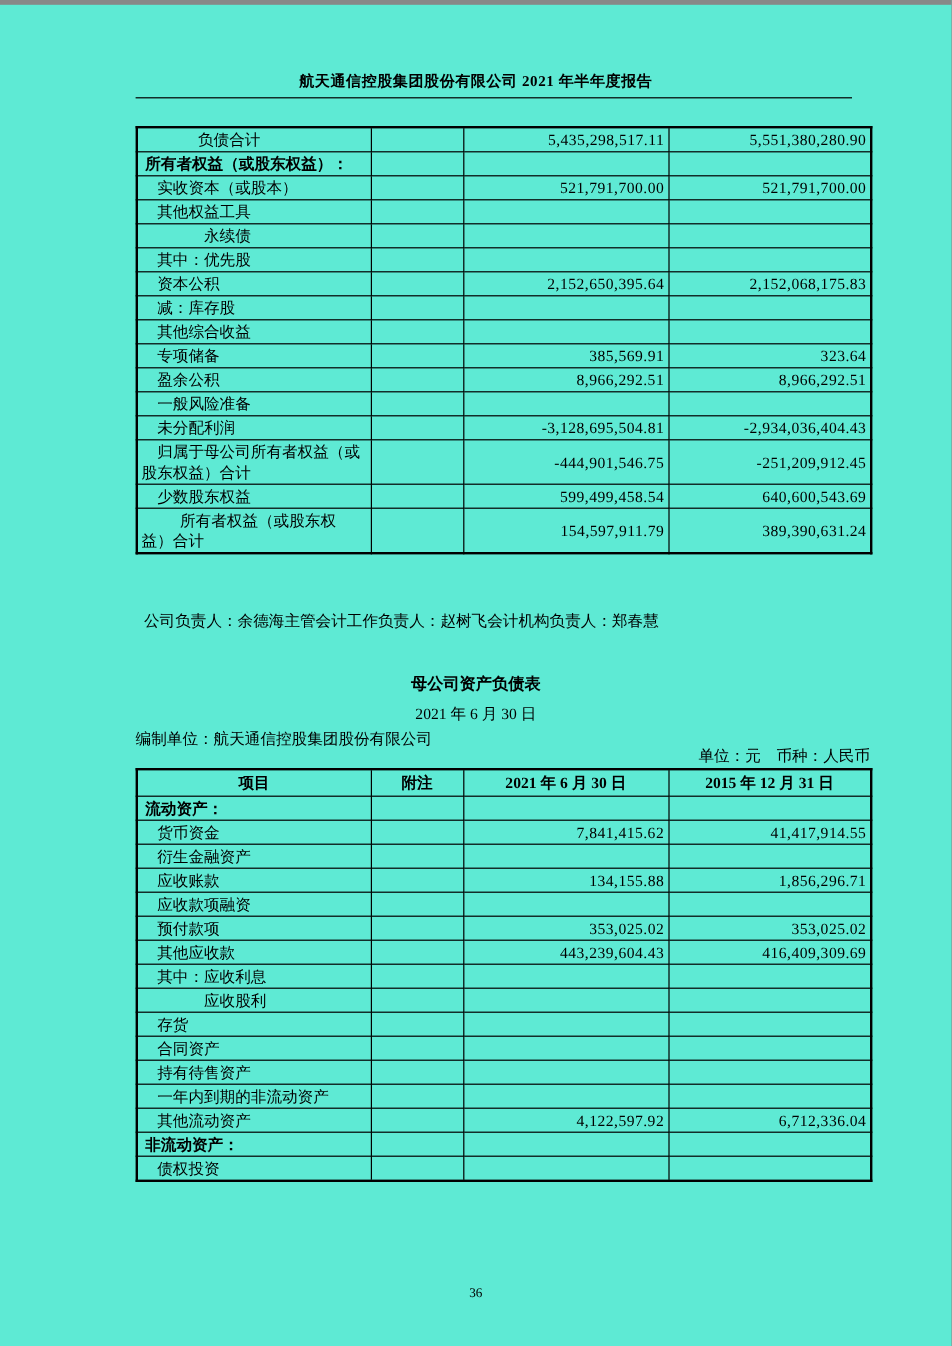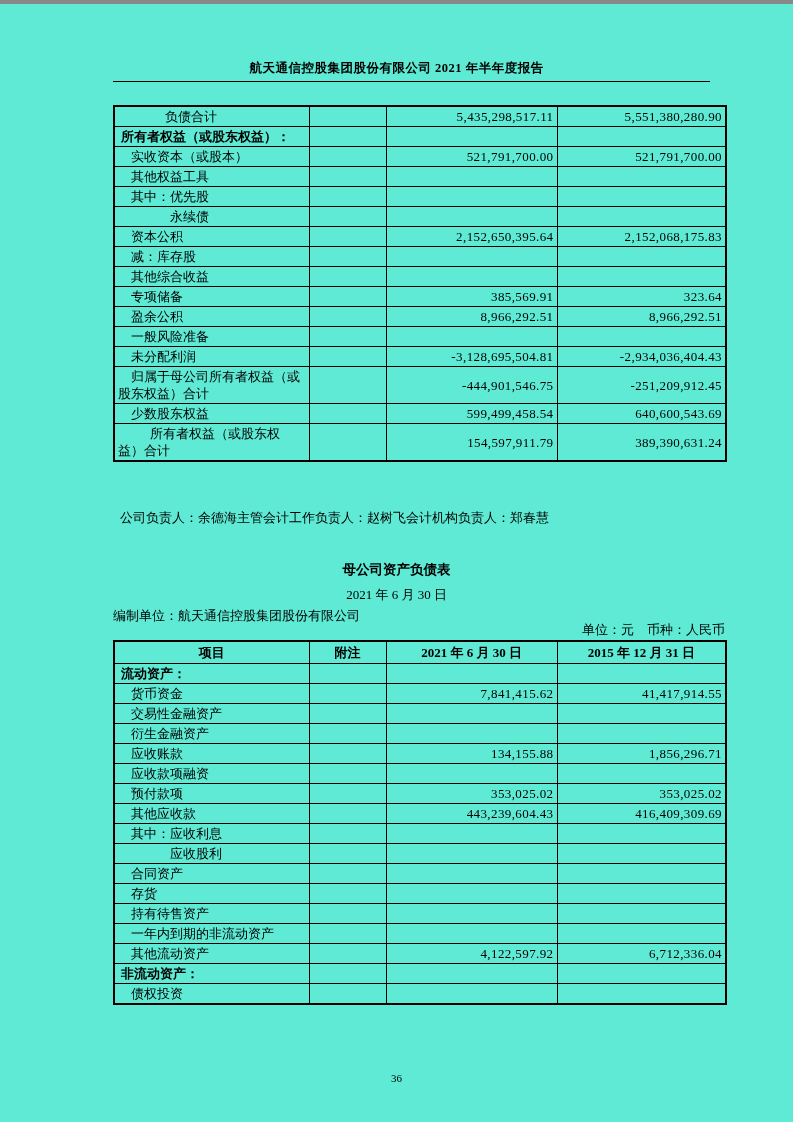--- a/index.html
+++ b/index.html
@@ -93,27 +93,27 @@
           <td class="c-num">521,791,700.00</td>
           <td class="c-num">521,791,700.00</td>
         </tr>
         <tr>
           <td class="c-label" style="text-indent:13px">其他权益工具</td>
           <td class="c-note"></td>
           <td class="c-num"></td>
           <td class="c-num"></td>
         </tr>
         <tr>
+          <td class="c-label" style="text-indent:52px">永续债</td>
+          <td class="c-note"></td>
+          <td class="c-num"></td>
+          <td class="c-num"></td>
+        </tr>
+        <tr>
           <td class="c-label" style="text-indent:13px">其中：优先股</td>
-          <td class="c-note"></td>
-          <td class="c-num"></td>
-          <td class="c-num"></td>
-        </tr>
-        <tr>
-          <td class="c-label" style="text-indent:52px">永续债</td>
           <td class="c-note"></td>
           <td class="c-num"></td>
           <td class="c-num"></td>
         </tr>
         <tr>
           <td class="c-label" style="text-indent:13px">资本公积</td>
           <td class="c-note"></td>
           <td class="c-num">2,152,650,395.64</td>
           <td class="c-num">2,152,068,175.83</td>
         </tr>
@@ -203,26 +203,20 @@
           <td class="c-num"></td>
           <td class="c-num"></td>
         </tr>
         <tr>
           <td class="c-label" style="text-indent:13px">货币资金</td>
           <td class="c-note"></td>
           <td class="c-num">7,841,415.62</td>
           <td class="c-num">41,417,914.55</td>
         </tr>
         <tr>
-          <td class="c-label" style="text-indent:13px">交易性金融资产</td>
-          <td class="c-note"></td>
-          <td class="c-num"></td>
-          <td class="c-num"></td>
-        </tr>
-        <tr>
           <td class="c-label" style="text-indent:13px">衍生金融资产</td>
           <td class="c-note"></td>
           <td class="c-num"></td>
           <td class="c-num"></td>
         </tr>
         <tr>
           <td class="c-label" style="text-indent:13px">应收账款</td>
           <td class="c-note"></td>
           <td class="c-num">134,155.88</td>
           <td class="c-num">1,856,296.71</td>
@@ -251,27 +245,27 @@
           <td class="c-num"></td>
           <td class="c-num"></td>
         </tr>
         <tr>
           <td class="c-label" style="text-indent:52px">应收股利</td>
           <td class="c-note"></td>
           <td class="c-num"></td>
           <td class="c-num"></td>
         </tr>
         <tr>
+          <td class="c-label" style="text-indent:13px">存货</td>
+          <td class="c-note"></td>
+          <td class="c-num"></td>
+          <td class="c-num"></td>
+        </tr>
+        <tr>
           <td class="c-label" style="text-indent:13px">合同资产</td>
-          <td class="c-note"></td>
-          <td class="c-num"></td>
-          <td class="c-num"></td>
-        </tr>
-        <tr>
-          <td class="c-label" style="text-indent:13px">存货</td>
           <td class="c-note"></td>
           <td class="c-num"></td>
           <td class="c-num"></td>
         </tr>
         <tr>
           <td class="c-label" style="text-indent:13px">持有待售资产</td>
           <td class="c-note"></td>
           <td class="c-num"></td>
           <td class="c-num"></td>
         </tr>

